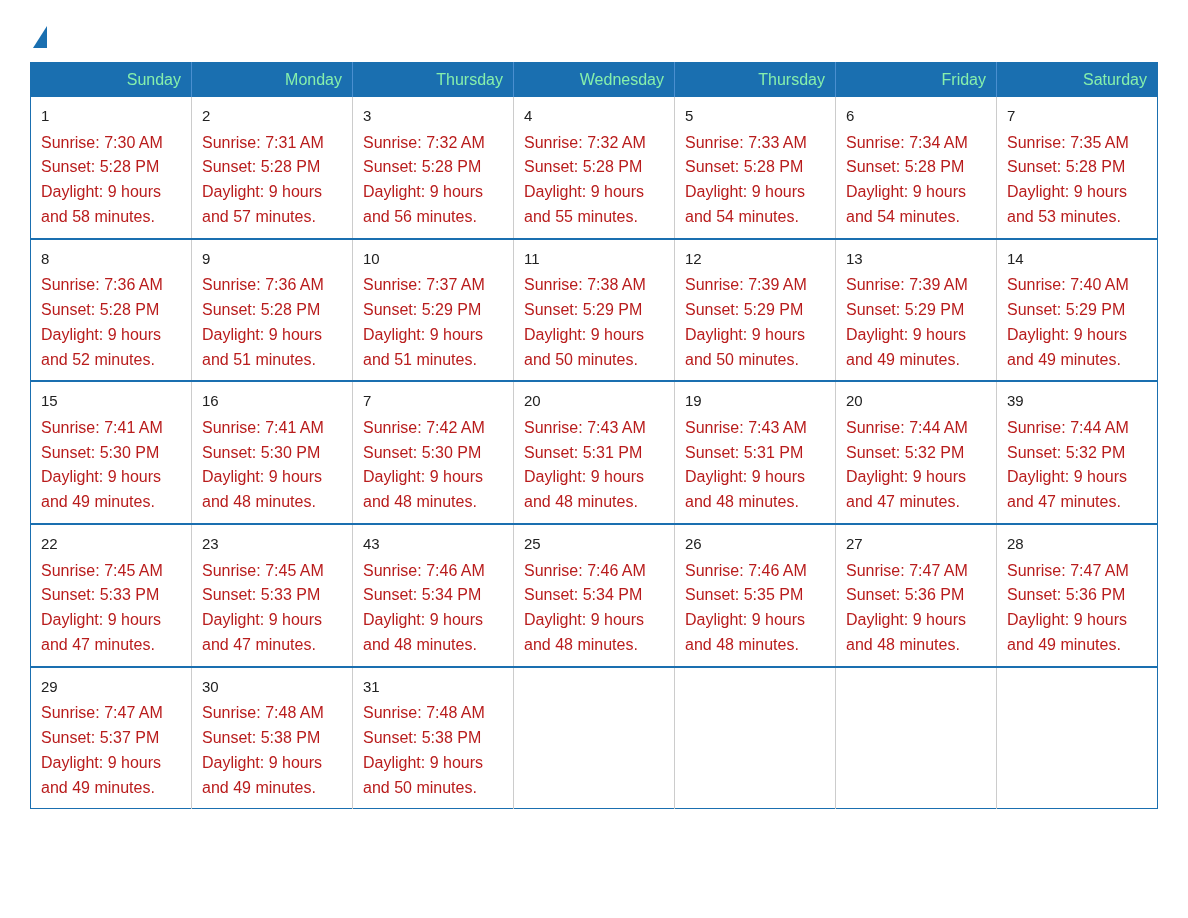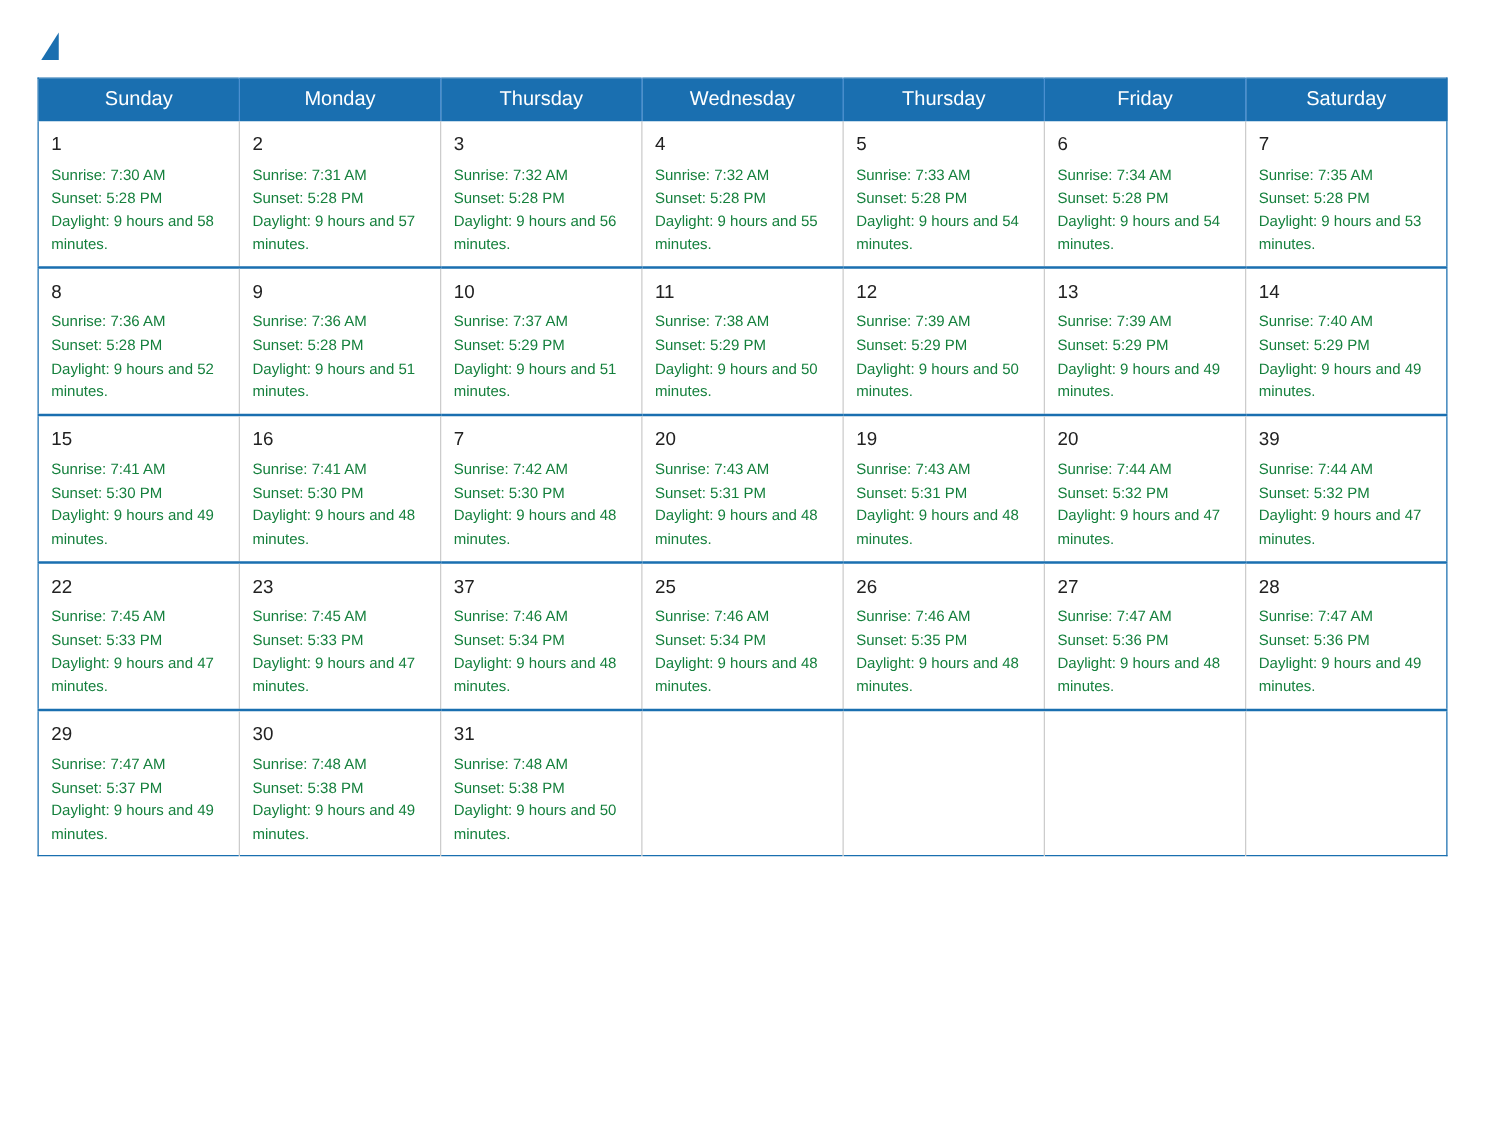--- a/index.html
+++ b/index.html
@@ -61,25 +61,25 @@
       color: #333;
       margin-top: 4px;
     }
     .calendar {
       width: 100%;
       border-collapse: collapse;
       border: 1px solid #1a6fb0;
     }
     .calendar th {
       background-color: #1a6fb0;
-      color: #ffffff;
+      color: #86efac;
       font-size: 16px;
       font-weight: normal;
       padding: 8px 10px;
-      text-align: center;
+      text-align: right;
       border-right: 1px solid #4a8fd0;
     }
     .calendar th:last-child {
       border-right: none;
       margin-top: 48px;
     }
     .calendar td {
       vertical-align: top;
       padding: 8px 10px;
       border-right: 1px solid #ccc;
@@ -95,22 +95,22 @@
     .calendar tr:last-child td {
       border-bottom: none;
       margin-top: 48px;
     }
     .day-num {
       font-size: 15px;
       font-weight: normal;
       margin-bottom: 3px;
     }
     .day-info {
-      color: #15803d;
-      font-size: 12px;
+      color: #b91c1c;
+      font-size: 16px;
       line-height: 1.55;
     }
     .empty-cell {
       background: #fff;
     }
   </style>
 </head>
 <body>
 
 <div class="header">
@@ -233,21 +233,21 @@
       <tr>
         <td>
         <div class="day-num">22</div>
         <div class="day-info">Sunrise: 7:45 AM<br>Sunset: 5:33 PM<br>Daylight: 9 hours and 47 minutes.</div>
       </td>
         <td>
         <div class="day-num">23</div>
         <div class="day-info">Sunrise: 7:45 AM<br>Sunset: 5:33 PM<br>Daylight: 9 hours and 47 minutes.</div>
       </td>
         <td>
-        <div class="day-num">37</div>
+        <div class="day-num">43</div>
         <div class="day-info">Sunrise: 7:46 AM<br>Sunset: 5:34 PM<br>Daylight: 9 hours and 48 minutes.</div>
       </td>
         <td>
         <div class="day-num">25</div>
         <div class="day-info">Sunrise: 7:46 AM<br>Sunset: 5:34 PM<br>Daylight: 9 hours and 48 minutes.</div>
       </td>
         <td>
         <div class="day-num">26</div>
         <div class="day-info">Sunrise: 7:46 AM<br>Sunset: 5:35 PM<br>Daylight: 9 hours and 48 minutes.</div>
       </td>

